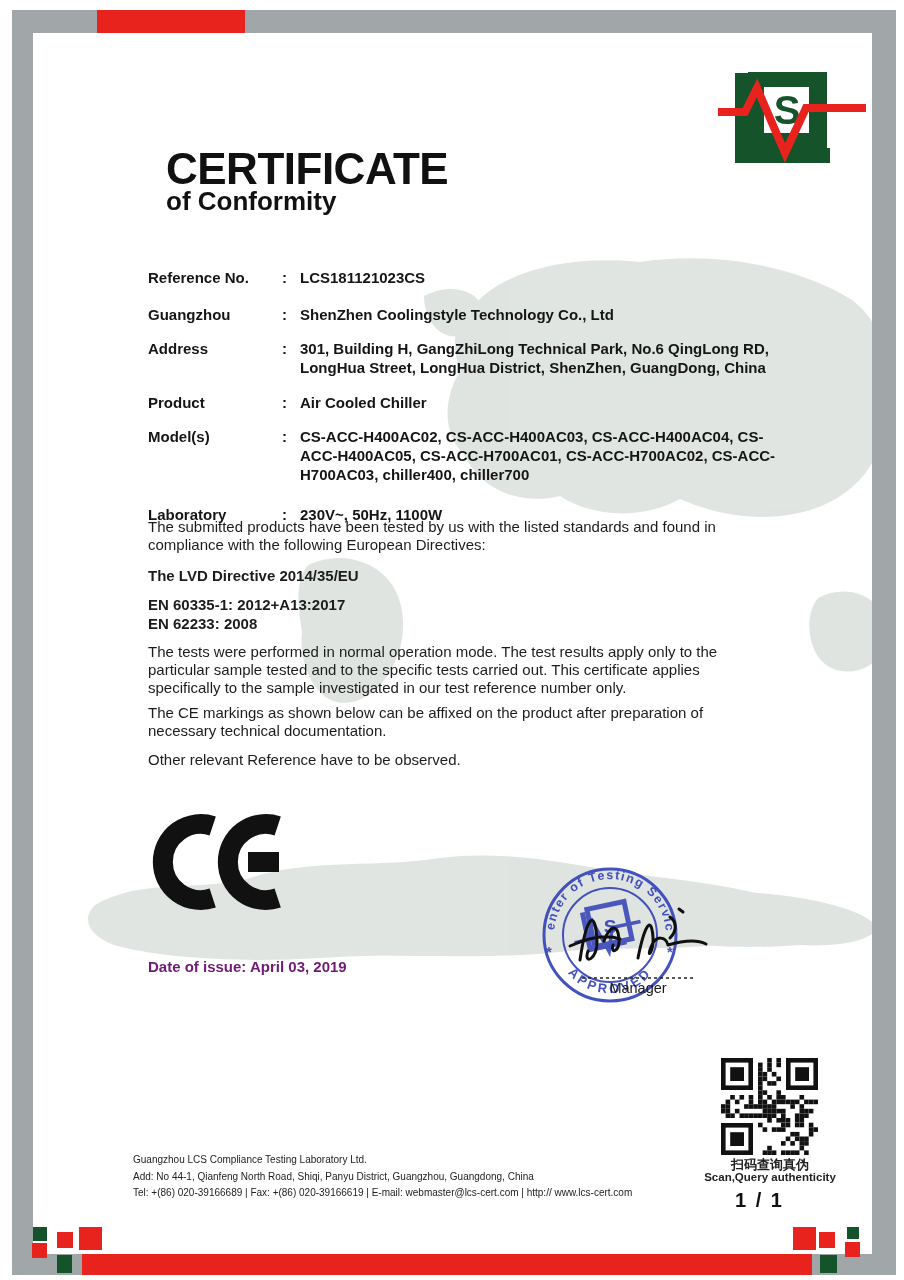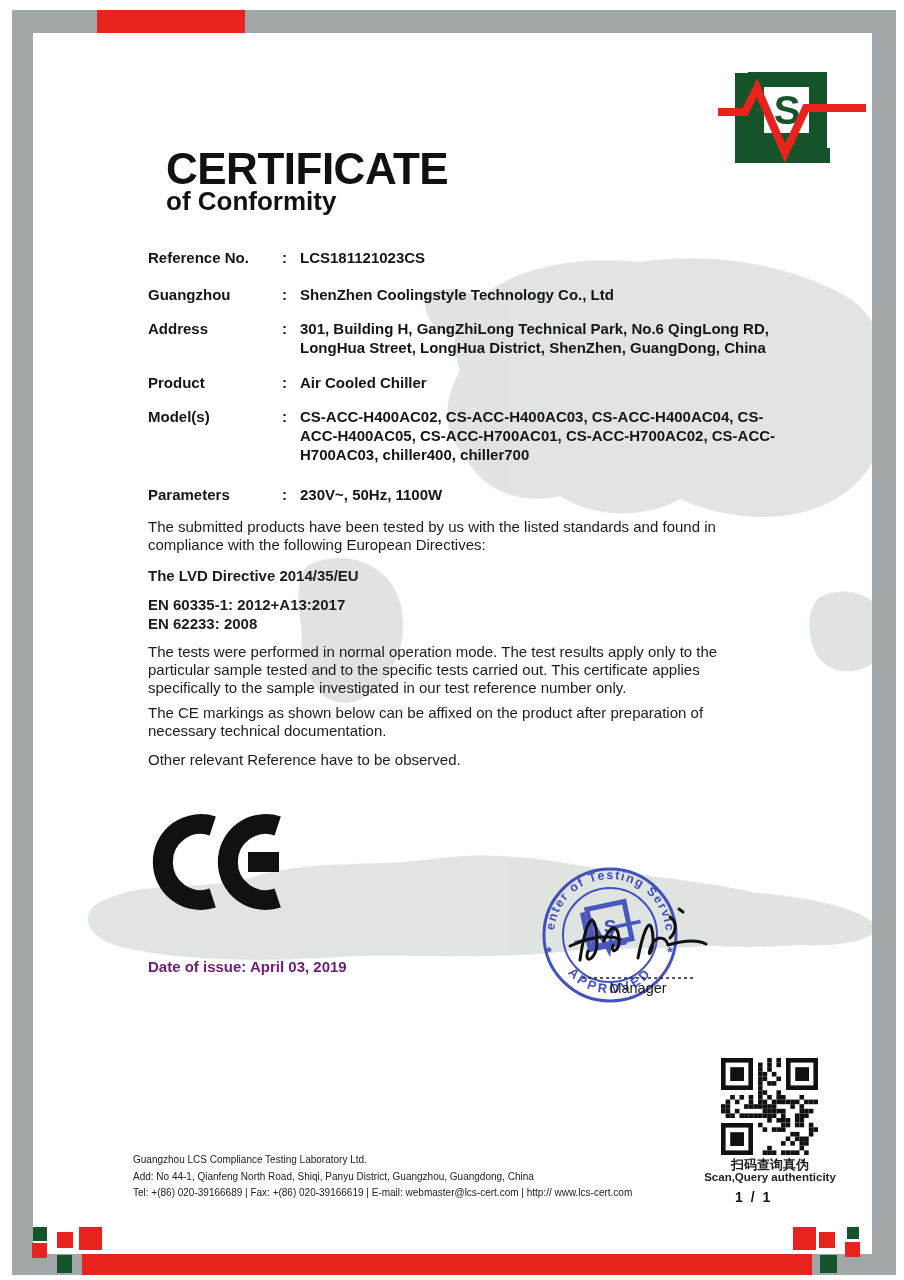--- a/index.html
+++ b/index.html
@@ -20,21 +20,21 @@
   .sq{position:absolute;z-index:5;}
   .sq.red{background:#e8231d;} .sq.green{background:#15532a;}
   
   .lcs-logo{position:absolute;left:712px;top:62px;z-index:2;}
   .title-main{position:absolute;left:166px;top:144px;z-index:2;
     font-size:44px;font-weight:bold;letter-spacing:-0.5px;color:#111;}
   .title-sub{position:absolute;left:166px;top:186px;z-index:2;
     font-size:26px;font-weight:bold;color:#111;}
   
   .field{position:absolute;left:148px;width:640px;display:flex;z-index:2;
-    font-size:15px;font-weight:bold;line-height:19px;color:#151515;}
+    font-size:15px;font-weight:bold;line-height:19px;color:#151515;margin-top:20px;}
   .flabel{width:134px;flex:none;}
   .fcolon{width:18px;flex:none;}
   .fvalue{flex:1;}
   
   .para{position:absolute;left:148px;width:610px;z-index:2;
     font-size:15px;line-height:18px;color:#1c1c1c;}
   .para.bold{font-weight:bold;line-height:19px;}
   
   .ce-mark{position:absolute;left:148px;top:812px;z-index:2;}
   .date-issue{position:absolute;left:148px;top:958px;z-index:2;
@@ -43,21 +43,21 @@
   .stamp{position:absolute;left:520px;top:845px;z-index:3;}
   
   .qr{position:absolute;left:721px;top:1058px;z-index:2;}
   .qr-zh{position:absolute;left:690px;top:1156px;width:160px;text-align:center;z-index:2;
     font-size:13px;font-weight:bold;color:#222;}
   .qr-en{position:absolute;left:680px;top:1171px;width:180px;text-align:center;z-index:2;
     font-size:11.5px;font-weight:bold;color:#222;}
   .footer{position:absolute;left:133px;top:1152px;z-index:2;
     font-size:10px;line-height:16.5px;color:#222;}
   .pagenum{position:absolute;left:735px;top:1189px;z-index:2;
-    font-size:14px;font-weight:bold;letter-spacing:2px;color:#111;}
+    font-size:20px;font-weight:bold;letter-spacing:2px;color:#111;}
 </style>
 </head>
 <body>
 
 <div class="page">
 
   <svg class="worldmap" width="904" height="1280">
     <g fill="#cdd3cd" opacity="0.6">
       <path d="M470 310 C500 270 570 255 640 262 C720 250 800 268 852 300 C886 325 892 370 876 405 C892 440 870 482 830 502 C780 527 720 517 680 499 C640 521 590 516 560 496 C520 506 480 489 465 456 C440 431 445 396 460 371 C450 341 455 326 470 310 Z"></path>
       <path d="M424 296 C446 284 470 288 480 302 C488 318 478 334 460 336 C442 340 424 322 424 296 Z"></path>
@@ -110,21 +110,21 @@
   <div class="field" style="top:407px">
     <span class="flabel">Model(s)</span>
     <span class="fcolon">:</span>
     <span class="fvalue">
       <div>CS-ACC-H400AC02, CS-ACC-H400AC03, CS-ACC-H400AC04, CS-</div>
       <div>ACC-H400AC05, CS-ACC-H700AC01, CS-ACC-H700AC02, CS-ACC-</div>
       <div>H700AC03, chiller400, chiller700</div>
     </span>
   </div>
   <div class="field" style="top:485px">
-    <span class="flabel">Parameters</span>
+    <span class="flabel">Laboratory</span>
     <span class="fcolon">:</span>
     <span class="fvalue"><span>230V~, 50Hz, 1100W</span></span>
   </div>
 
   <div class="para" style="top:518px">
     <div>The submitted products have been tested by us with the listed standards and found in</div>
     <div>compliance with the following European Directives:</div>
   </div>
   <div class="para bold" style="top:566px">The LVD Directive 2014/35/EU</div>
   <div class="para bold" style="top:595px">

